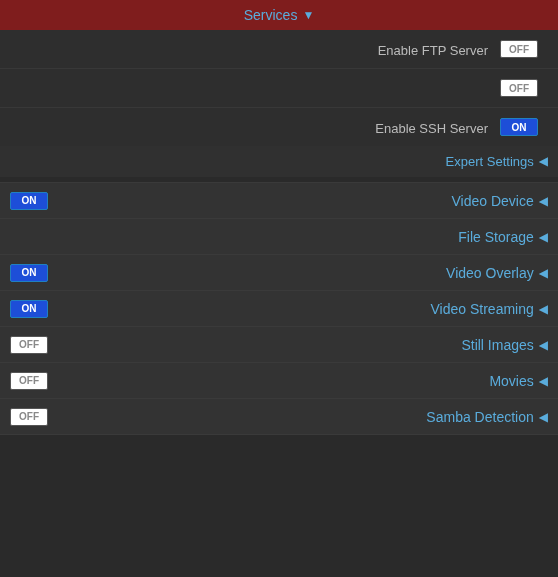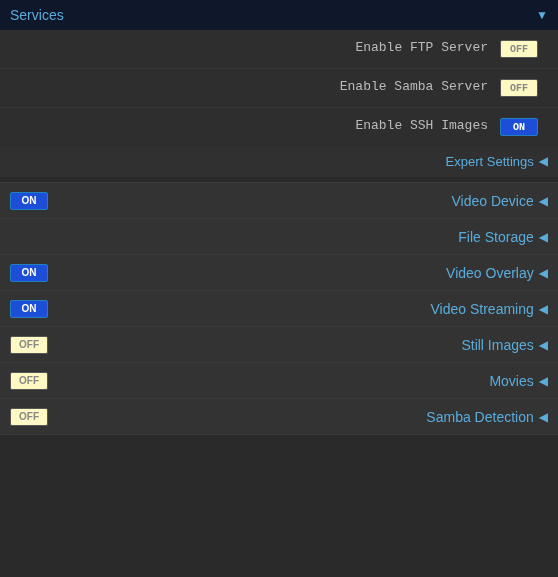--- a/index.html
+++ b/index.html
@@ -14,48 +14,47 @@
       background-color: #2a2a2a;
       font-family: Arial, sans-serif;
       font-size: 13px;
       color: #cccccc;
       overflow: hidden;
     }
 
     .section-header {
       display: flex;
       align-items: center;
-      justify-content: space-between;
+      justify-content: center;
       padding: 7px 10px;
-      background-color: #0f172a;
+      background-color: #7f1d1d;
       cursor: pointer;
     }
 
     .section-header .section-title {
       color: #5aacdc;
       font-size: 14px;
     }
 
     .section-header .chevron {
       color: #5aacdc;
       margin-left: 5px;
       font-size: 12px;
     }
 
     .section-content {
       background-color: #2e2e2e;
     }
 
     .settings-row {
       display: flex;
-      align-items: flex-start;
+      align-items: flex-end;
       justify-content: flex-end;
       padding: 10px 20px;
       border-bottom: 1px solid #383838;
-      font-family: Liberation Mono, monospace;
     }
 
     .settings-row:last-child {
       border-bottom: none;
     }
 
     .settings-row label {
       color: #bbbbbb;
       margin-right: 12px;
       font-size: 13px;
@@ -68,21 +67,21 @@
       width: 38px;
       height: 18px;
       border-radius: 2px;
       font-size: 10px;
       font-weight: bold;
       cursor: pointer;
       border: 1px solid #555;
     }
 
     .toggle.off {
-      background-color: #fef9c3;
+      background-color: #ffffff;
       color: #888888;
       border-color: #555555;
     }
 
     .toggle.on {
       background-color: #1d4ed8;
       color: #ffffff;
       border-color: #2080c0;
     }
 
@@ -152,27 +151,26 @@
 </div>
 
 <div class="section-content">
   <div class="settings-row">
     <label>Enable FTP Server</label>
     <div class="toggle off">
       <span>OFF</span>
     </div>
   </div>
   <div class="settings-row">
-    <label>Enable Samba Server</label>
     <div class="toggle off">
       <span>OFF</span>
     </div>
   </div>
   <div class="settings-row">
-    <label>Enable SSH Images</label>
+    <label>Enable SSH Server</label>
     <div class="toggle on">
       <span>ON</span>
     </div>
   </div>
 </div>
 
 <div class="expert-settings-row">
   <span class="link">Expert Settings</span>
   <span class="chevron">◀</span>
 </div>

